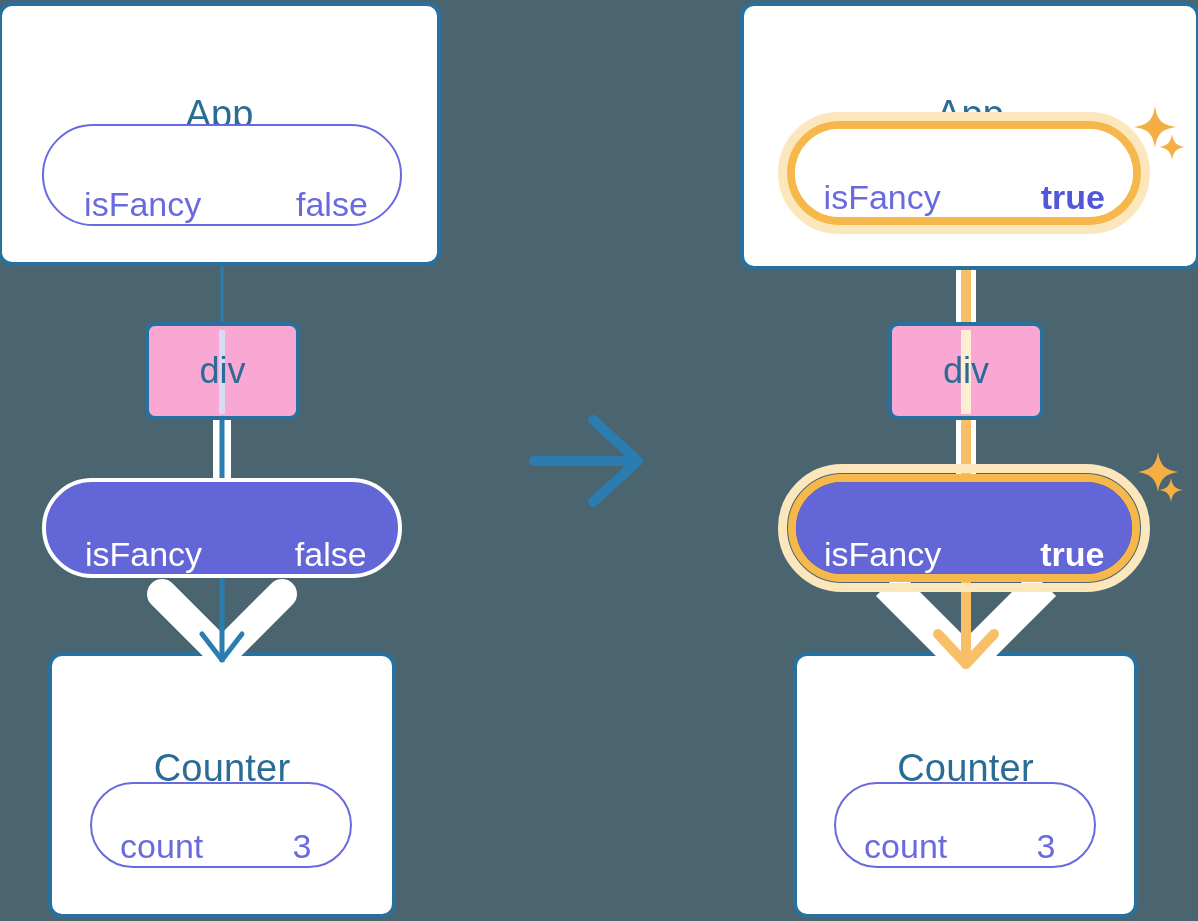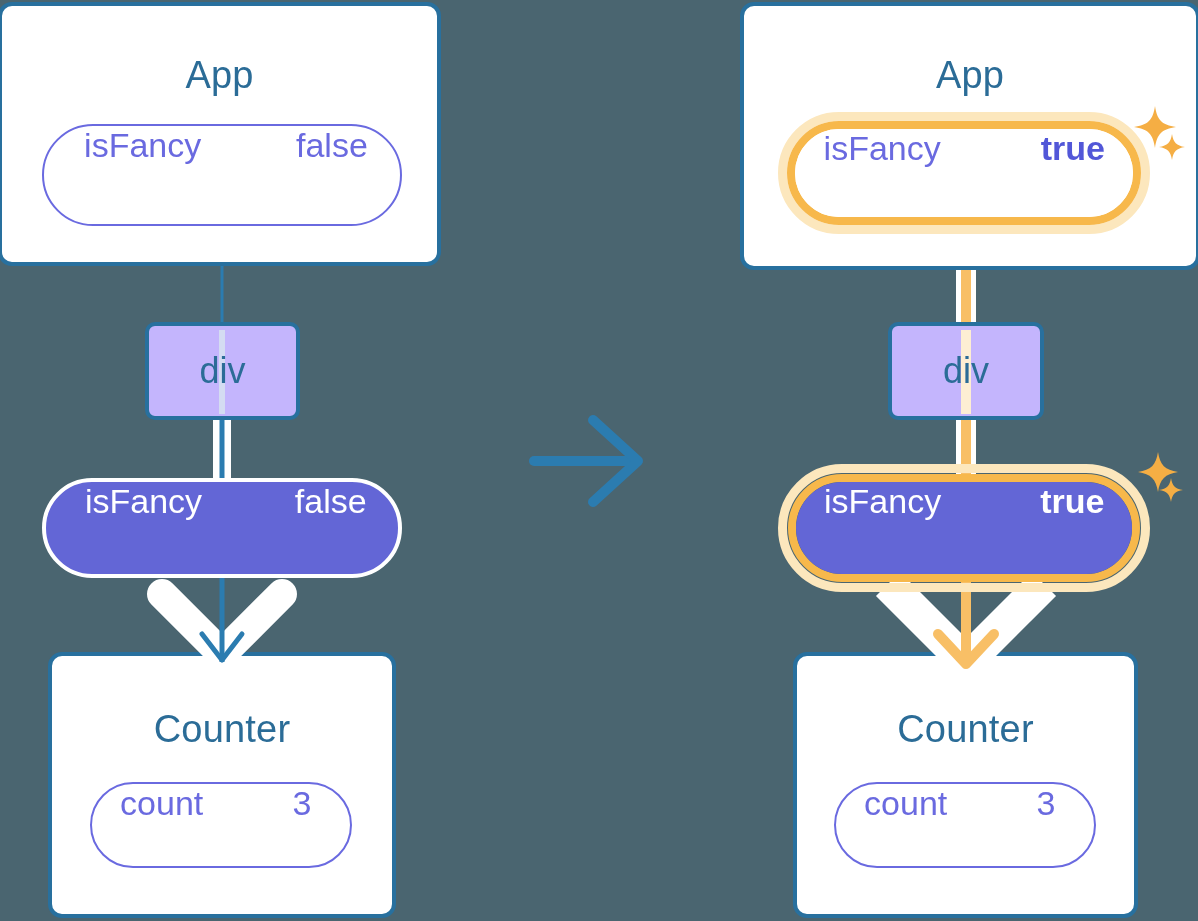--- a/index.html
+++ b/index.html
@@ -38,41 +38,42 @@
   }
   .compbox .title {
     position: absolute;
     left: 0;
     right: 0;
     text-align: center;
     color: #2b6c97;
     font-size: 38px;
     font-weight: 400;
     letter-spacing: 0.2px;
+    margin-top: 39px;
   }
   .divbox {
     position: absolute;
-    background: #c4b5fd;
+    background: #f9a8d4;
     border: 4px solid #28709e;
     border-radius: 10px;
     box-sizing: border-box;
     display: flex;
     align-items: center;
     justify-content: center;
     color: #2b6c97;
     font-size: 36px;
   }
   .divbox span { position: relative; z-index: 3; }
 
   
   .pill {
     position: absolute;
     box-sizing: border-box;
     display: flex;
-    align-items: flex-start;
+    align-items: flex-end;
     border-radius: 999px;
     overflow: hidden;
   }
   .pill .cell {
     flex: 1 1 auto;
     display: flex;
     align-items: center;
     justify-content: center;
     font-size: 34px;
     white-space: nowrap;

